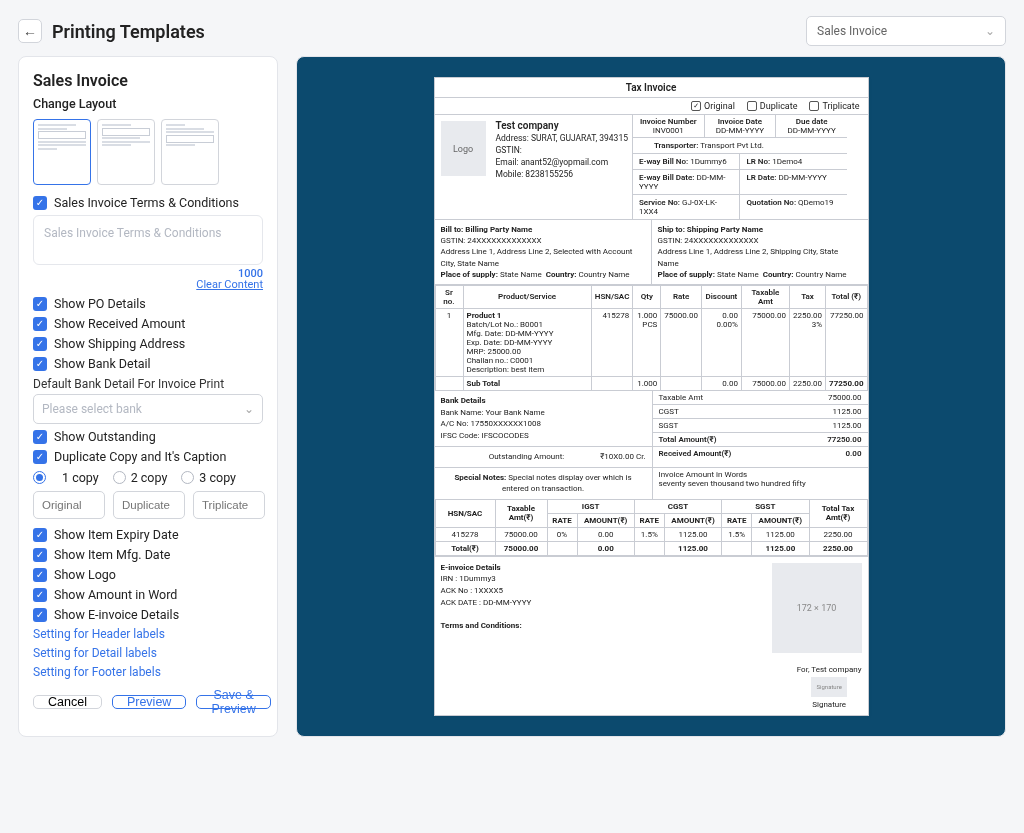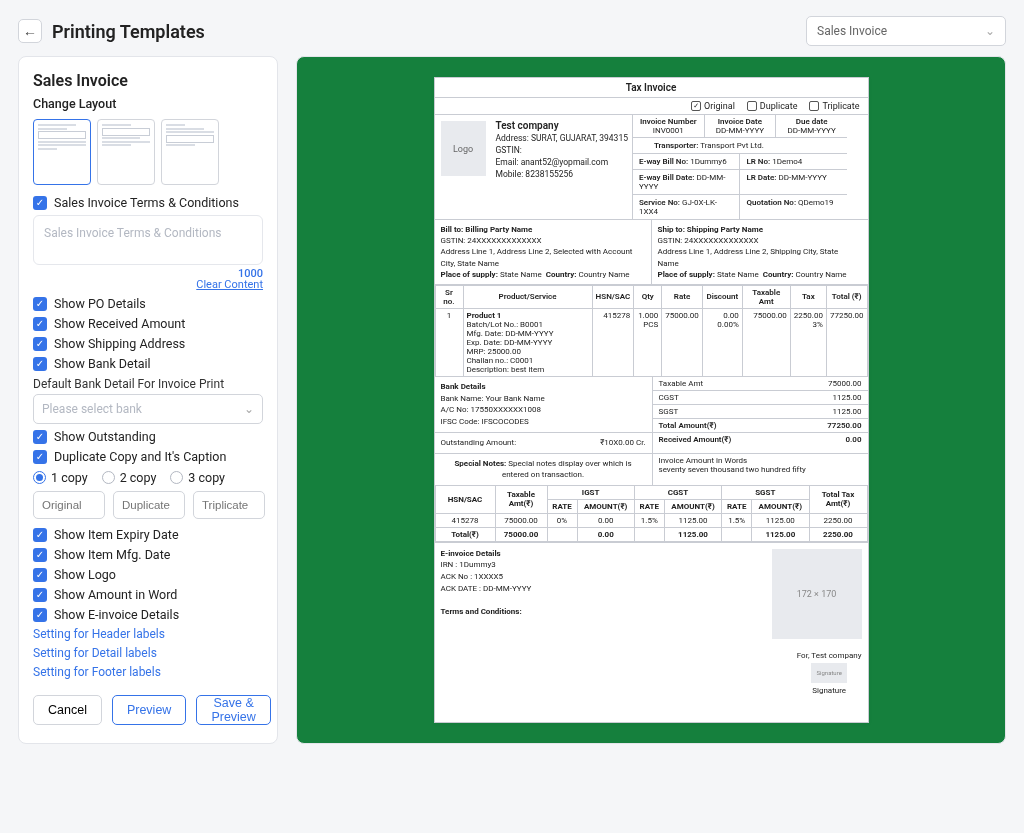--- a/index.html
+++ b/index.html
@@ -4,21 +4,21 @@
 <style>
 * { box-sizing: border-box; margin: 0; padding: 0; }
 body { font-family: -apple-system, BlinkMacSystemFont, "Segoe UI", Roboto, Arial, sans-serif; background: #f5f6f8; color: #222; font-size: 13px; }
 .page { width: 1024px; height: 833px; background: #f5f6f8; position: relative; }
 .topbar { display: flex; align-items: center; padding: 16px 18px 10px 18px; }
 .back-btn { width: 24px; height: 24px; border: 1px solid #d2d5db; border-radius: 5px; background: #fff; display: flex; align-items: center; justify-content: center; cursor: pointer; margin-right: 10px; font-size: 14px; color: #444; }
 .page-title { font-size: 18px; font-weight: 600; flex: 1; }
 .top-select { width: 200px; height: 30px; border: 1px solid #d2d5db; border-radius: 5px; background: #fff; font-size: 12px; color: #666; padding: 0 10px; display: flex; align-items: center; justify-content: space-between; cursor: pointer; }
 .main { display: flex; gap: 18px; padding: 0 18px 18px 18px; }
 .left-panel { width: 260px; background: #fff; border: 1px solid #e3e5ea; border-radius: 8px; padding: 14px 14px 18px 14px; }
-.right-panel { flex: 1; background: #15803d; border: 1px solid #e3e5ea; border-radius: 8px; padding: 20px; display: flex; justify-content: center; }
+.right-panel { flex: 1; background: #0c4a6e; border: 1px solid #e3e5ea; border-radius: 8px; padding: 20px; display: flex; justify-content: center; }
 .left-title { font-size: 16px; font-weight: 600; margin-bottom: 6px; }
 .sub-title { font-size: 12.5px; font-weight: 500; margin-bottom: 8px; }
 .thumbs { display: flex; gap: 6px; margin-bottom: 10px; }
 .thumb { width: 58px; height: 66px; border: 1px solid #d2d5db; border-radius: 4px; cursor: pointer; position: relative; overflow: hidden; background: #fff; }
 .thumb.selected { border: 1.5px solid #3573e8; }
 .thumb-inner { position: absolute; inset: 4px; display: flex; flex-direction: column; gap: 1.5px; }
 .tline { height: 2px; background: #d9dde4; }
 .tline.w60 { width: 60%; }
 .tline.w40 { width: 40%; }
 .tline.w80 { width: 80%; }
@@ -35,21 +35,21 @@
 .small-label { font-size: 12px; margin: 6px 0 3px 0; color: #333; }
 .select-bank { width: 100%; height: 30px; border: 1px solid #d2d5db; border-radius: 5px; font-size: 12px; color: #b3b8c2; padding: 12px 8px; display: flex; align-items: center; justify-content: space-between; cursor: pointer; }
 .radio-row { display: flex; align-items: center; gap: 14px; margin: 6px 0; font-size: 12.5px; }
 .radio { width: 13px; height: 13px; border: 1.5px solid #b3b8c2; border-radius: 50%; display: inline-flex; align-items: center; justify-content: center; cursor: pointer; }
 .radio.on { border-color: #3573e8; }
 .radio.on::after { content: ""; width: 7px; height: 7px; background: #3573e8; border-radius: 50%; }
 .copy-inputs { display: flex; gap: 8px; margin: 6px 0 8px 0; }
 .copy-input { width: 72px; height: 28px; border: 1px solid #d2d5db; border-radius: 5px; font-size: 11.5px; color: #888; padding: 0 8px; background: #fff; }
 .link-row { color: #3573e8; font-size: 12px; margin: 5px 0; cursor: pointer; }
 .btn-row { display: flex; gap: 10px; margin-top: 16px; justify-content: space-between; }
-.btn { height: 30px; padding: 0 14px; border-radius: 5px; border: 1px solid #d2d5db; background: #fff; font-size: 12.5px; cursor: pointer; display: inline-flex; align-items: center; justify-content: center; }
+.btn { height: 14px; padding: 0 14px; border-radius: 5px; border: 1px solid #d2d5db; background: #fff; font-size: 12.5px; cursor: pointer; display: inline-flex; align-items: center; justify-content: center; }
 .btn.primary { border-color: #3573e8; color: #3573e8; }
 .btn.pr2 { border-color: #3573e8; color: #3573e8; }
 
 
 .doc { width: 435px; font-size: 9px; border: 1px solid #c9ccd3; background: #fff; box-shadow: 0 1px 4px rgba(0,0,0,0.05); }
 .doc-title { text-align: center; font-weight: 600; font-size: 10px; padding: 4px 0; border-bottom: 1px solid #c9ccd3; }
 .doc-toprow { display: flex; justify-content: flex-end; gap: 12px; padding: 3px 8px; border-bottom: 1px solid #c9ccd3; align-items: center; }
 .doc-chk { width: 10px; height: 10px; border: 1px solid #555; border-radius: 2px; display: inline-flex; align-items: center; justify-content: center; font-size: 7px; }
 .doc-chk.on::after { content: "✓"; }
 .doc-header { display: flex; border-bottom: 1px solid #c9ccd3; }
@@ -181,21 +181,21 @@
     <div class="chk-row">
           <span class="chk"></span>
           <span>Show Outstanding</span>
         </div>
     <div class="chk-row">
           <span class="chk"></span>
           <span>Duplicate Copy and It's Caption</span>
         </div>
 
     <div class="radio-row">
-      <span style="display:flex;align-items:center;gap:5px;">
+      <span style="display:flex;align-items:center;gap:16px;">
             <span class="radio on"></span>
             <span>1 copy</span>
           </span>
       <span style="display:flex;align-items:center;gap:5px;">
             <span class="radio"></span>
             <span>2 copy</span>
           </span>
       <span style="display:flex;align-items:center;gap:5px;">
             <span class="radio"></span>
             <span>3 copy</span>
@@ -330,20 +330,31 @@
             <span>Description: best item</span>
           </td>
           <td class="num-r">415278</td>
           <td class="num-r"><span>1.000</span><br><span>PCS</span></td>
           <td class="num-r">75000.00</td>
           <td class="num-r"><span>0.00</span><br><span>0.00%</span></td>
           <td class="num-r">75000.00</td>
           <td class="num-r"><span>2250.00</span><br><span>3%</span></td>
           <td class="num-r">77250.00</td>
         </tr>
+        <tr>
+          <td></td>
+                <td><b>Sub Total</b></td>
+                <td></td>
+          <td class="num-r">1.000</td>
+                <td></td>
+          <td class="num-r">0.00</td>
+          <td class="num-r">75000.00</td>
+          <td class="num-r">2250.00</td>
+          <td class="num-r"><b>77250.00</b></td>
+        </tr>
       </tbody>
           </table>
 
       <div class="below-row">
         <div class="below-left">
           <b>Bank Details</b><br>
           <span>Bank Name: Your Bank Name</span><br>
           <span>A/C No: 17550XXXXXX1008</span><br>
           <span>IFSC Code: IFSCOCODES</span>
         </div>
@@ -360,21 +371,21 @@
                 <span>SGST</span>
                 <span>1125.00</span>
               </div>
           <div class="amt-row amt-bold">
                 <span>Total Amount(₹)</span>
                 <span>77250.00</span>
               </div>
         </div>
       </div>
       <div class="below-row">
-        <div class="below-left" style="display:flex;justify-content:space-between;">
+        <div class="below-left" style="display:flex;justify-content:flex-end;gap:36px;">
           <span>Outstanding Amount:</span>
           <span>₹10X0.00 Cr.</span>
         </div>
         <div class="below-right">
           <div class="amt-row amt-bold">
                 <span>Received Amount(₹)</span>
                 <span>0.00</span>
               </div>
         </div>
       </div>

